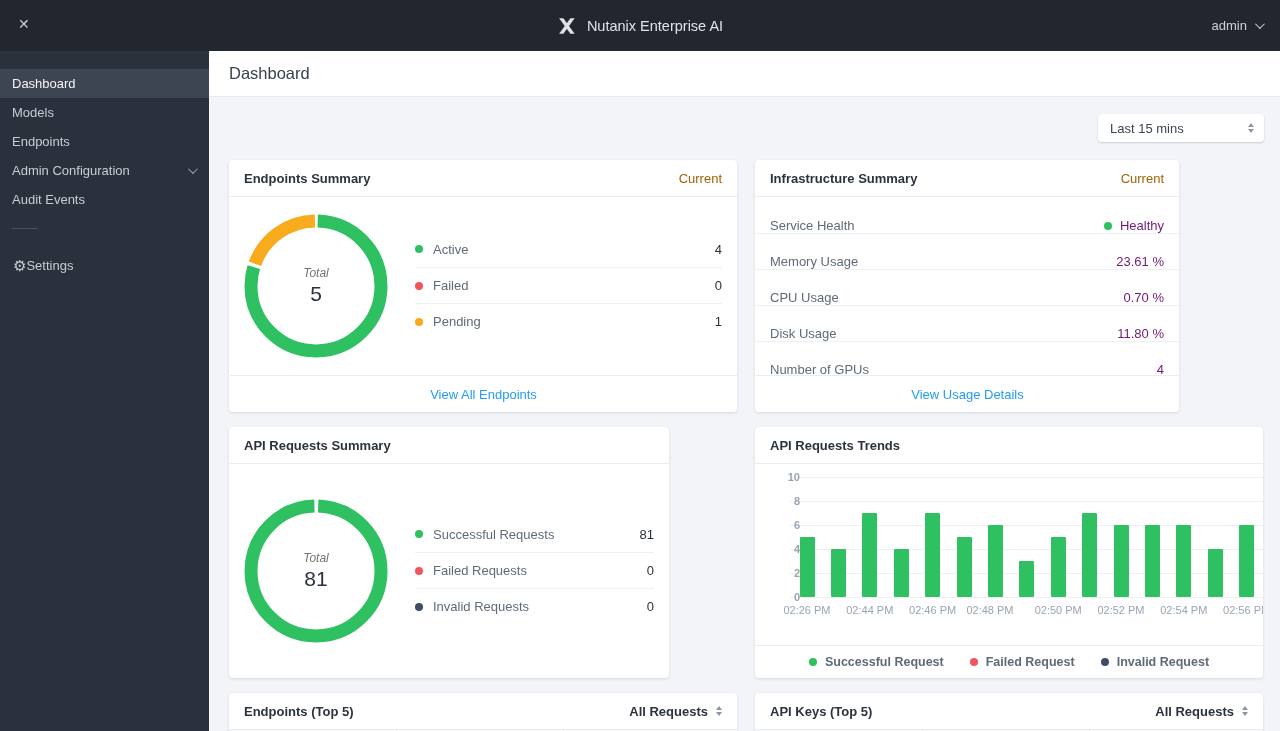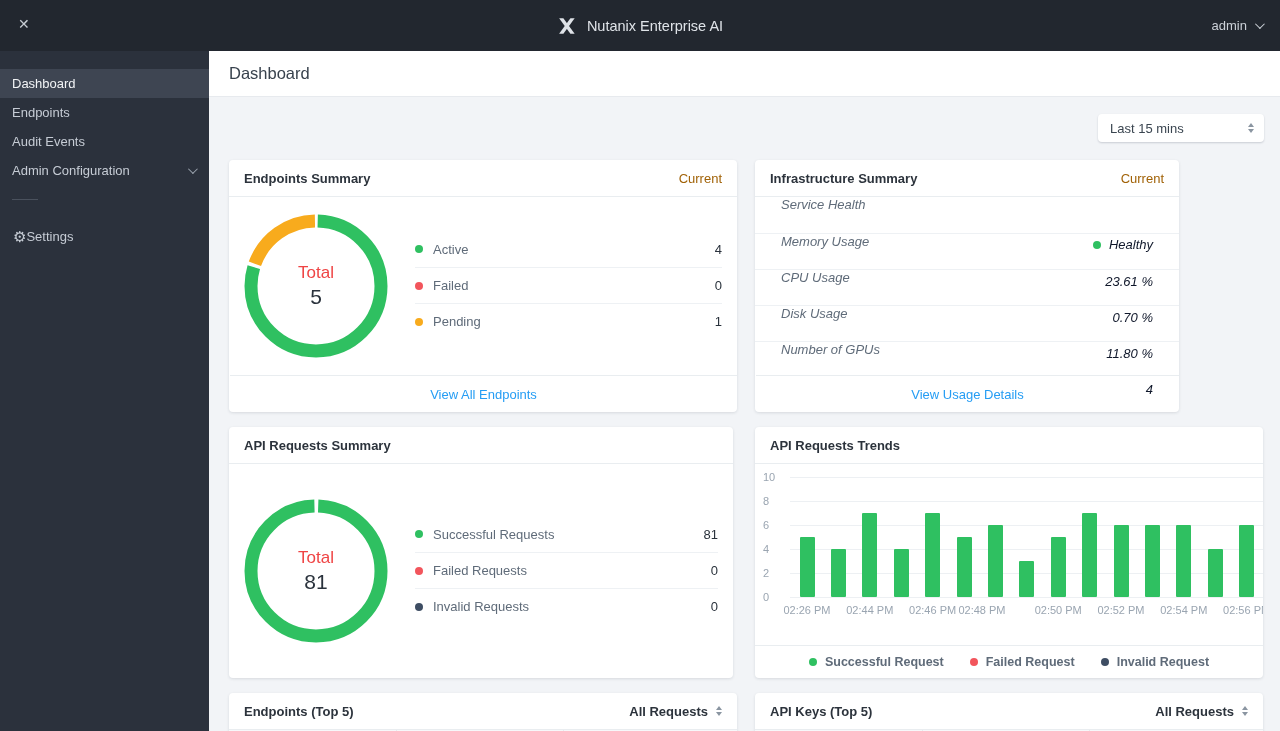--- a/index.html
+++ b/index.html
@@ -55,42 +55,42 @@
     padding:0 15px; border-bottom:1px solid #e9edf0; }
   .card-title { font-size:13px; font-weight:700; color:#2c333c; }
   .badge { font-size:13px; color:#a16207; }
   .card-footer { position:absolute; left:1px; right:0; bottom:0; height:37px;
     border-top:1px solid #e9edf0; display:flex; align-items:center; justify-content:center; }
   .link { font-size:13px; color:#259df4; cursor:pointer; }
   
   .donut-wrap { position:absolute; left:12px; width:150px; height:150px; }
   .donut-center { position:absolute; inset:0; display:flex; flex-direction:column;
     align-items:center; justify-content:center; }
-  .donut-center .t { font-size:17px; color:#ef4444; }
+  .donut-center .t { font-size:12px; color:#737373;font-style:italic; }
   .donut-center .v { font-size:21px; color:#2a323c; margin-top:2px; }
   
   .legend { position:absolute; left:186px; right:15px; }
   .legrow { height:36px; display:flex; align-items:center; }
   .legrow + .legrow { border-top:1px solid #eef1f4; }
   .dot { width:8px; height:8px; border-radius:50%; margin-right:10px; flex:none; }
   .legrow .lab { flex:1; font-size:13px; color:#5f6b79; }
   .legrow .val { font-size:13px; color:#2a323c; }
   
   .inforows { position:absolute; top:37px; left:0; right:0; }
-  .inforow { height:36px; display:flex; align-items:flex-start; justify-content:space-between;
-    padding:0 26px;font-style:italic; }
+  .inforow { height:36px; display:flex; align-items:flex-end; justify-content:space-between;
+    padding:0 15px; }
   .inforow + .inforow { border-top:1px solid #eef1f4; }
   .inforow .lab { font-size:13px; color:#5f6b79; }
-  .inforow .val { font-size:13px; color:#0f172a; display:flex; align-items:center;margin-top:40px; }
+  .inforow .val { font-size:13px; color:#701a75; display:flex; align-items:center;margin-top:40px; }
   .inforow .val .dot { margin-right:8px; }
   
   .plot { position:absolute; left:0; top:37px; width:508px; height:180px; }
   .grid { position:absolute; left:35px; right:0; height:1px; background:#edf0f3; }
-  .ylab { position:absolute; left:8px; width:30px; text-align:left; font-size:11px;
-    color:#9aa5b1; }
+  .ylab { position:absolute; left:15px; width:30px; text-align:right; font-size:11px;
+    color:#9aa5b1;font-weight:bold; }
   .bar { position:absolute; width:15px; background:#2fc061; border-radius:1px; }
   .xlab { position:absolute; width:64px; text-align:center; font-size:11px; color:#9aa5b1; }
   .trend-legend { position:absolute; left:0; right:0; bottom:0; height:33px;
     border-top:1px solid #e9edf0; display:flex; align-items:center; justify-content:center;
     gap:26px; }
   .tl-item { display:flex; align-items:center; font-size:12.5px; color:#5f6b79;font-weight:bold; }
   .tl-item .dot { margin-right:8px; }
   
   .filter { display:flex; align-items:center; font-size:13px; color:#2c333c;
     font-weight:600; cursor:pointer; }
@@ -117,28 +117,31 @@
     <span class="chev"></span>
   </div>
 </header>
 
 <nav class="sidebar">
   <div class="side-items">
     <div class="side-item active">
       <span>Dashboard</span>
     </div>
     <div class="side-item">
+      <span>Models</span>
+    </div>
+    <div class="side-item">
       <span>Endpoints</span>
-    </div>
-    <div class="side-item">
-      <span>Audit Events</span>
     </div>
     <div class="side-item">
       <span>Admin Configuration</span>
       <span class="chev"></span>
+    </div>
+    <div class="side-item">
+      <span>Audit Events</span>
     </div>
   </div>
   <div class="side-divider"></div>
   <div class="settings-row">
     <span class="gear">⚙</span>
     <span class="lbl">Settings</span>
   </div>
 </nav>
 
 <div class="pagebar">
@@ -218,21 +221,21 @@
     <div class="inforow">
       <span class="lab">Number of GPUs</span>
       <span class="val">4</span>
     </div>
   </div>
   <div class="card-footer">
     <span class="link">View Usage Details</span>
   </div>
 </section>
 
-<section class="card" style="left:229px; top:427px; width:504px; height:251px;">
+<section class="card" style="left:229px; top:427px; width:440px; height:251px;">
   <div class="card-h">
     <span class="card-title">API Requests Summary</span>
   </div>
   <div class="donut-wrap" style="top:69px;">
     <div><svg width="150" height="150" viewBox="0 0 150 150">
           <circle cx="75" cy="75" r="65" fill="none" stroke="#2fc061" stroke-width="13" stroke-dasharray="403.9070449666731 4.5" stroke-dashoffset="-2.25" transform="rotate(-90 75 75)"></circle>
         </svg></div>
     <div class="donut-center">
       <span class="t">Total</span>
       <span class="v">81</span>
@@ -277,21 +280,21 @@
       <div class="bar" style="left:44.5px; top:73px; height:60px; background:#2fc061"></div>
       <div class="xlab" style="left:20.0px; top:140px">02:26 PM</div>
       <div class="bar" style="left:75.9px; top:85px; height:48px; background:#2fc061"></div>
       <div class="bar" style="left:107.3px; top:49px; height:84px; background:#2fc061"></div>
       <div class="xlab" style="left:82.8px; top:140px">02:44 PM</div>
       <div class="bar" style="left:138.7px; top:85px; height:48px; background:#2fc061"></div>
       <div class="bar" style="left:170.1px; top:49px; height:84px; background:#2fc061"></div>
       <div class="xlab" style="left:145.6px; top:140px">02:46 PM</div>
       <div class="bar" style="left:201.5px; top:73px; height:60px; background:#2fc061"></div>
       <div class="bar" style="left:232.9px; top:61px; height:72px; background:#2fc061"></div>
-      <div class="xlab" style="left:195px; top:140px">02:48 PM</div>
+      <div class="xlab" style="left:203px; top:140px">02:48 PM</div>
       <div class="bar" style="left:264.3px; top:97px; height:36px; background:#2fc061"></div>
       <div class="bar" style="left:295.7px; top:73px; height:60px; background:#2fc061"></div>
       <div class="xlab" style="left:271.2px; top:140px">02:50 PM</div>
       <div class="bar" style="left:327.1px; top:49px; height:84px; background:#2fc061"></div>
       <div class="bar" style="left:358.5px; top:61px; height:72px; background:#2fc061"></div>
       <div class="xlab" style="left:334.0px; top:140px">02:52 PM</div>
       <div class="bar" style="left:389.9px; top:61px; height:72px; background:#2fc061"></div>
       <div class="bar" style="left:421.3px; top:61px; height:72px; background:#2fc061"></div>
       <div class="xlab" style="left:396.8px; top:140px">02:54 PM</div>
       <div class="bar" style="left:452.7px; top:85px; height:48px; background:#2fc061"></div>

